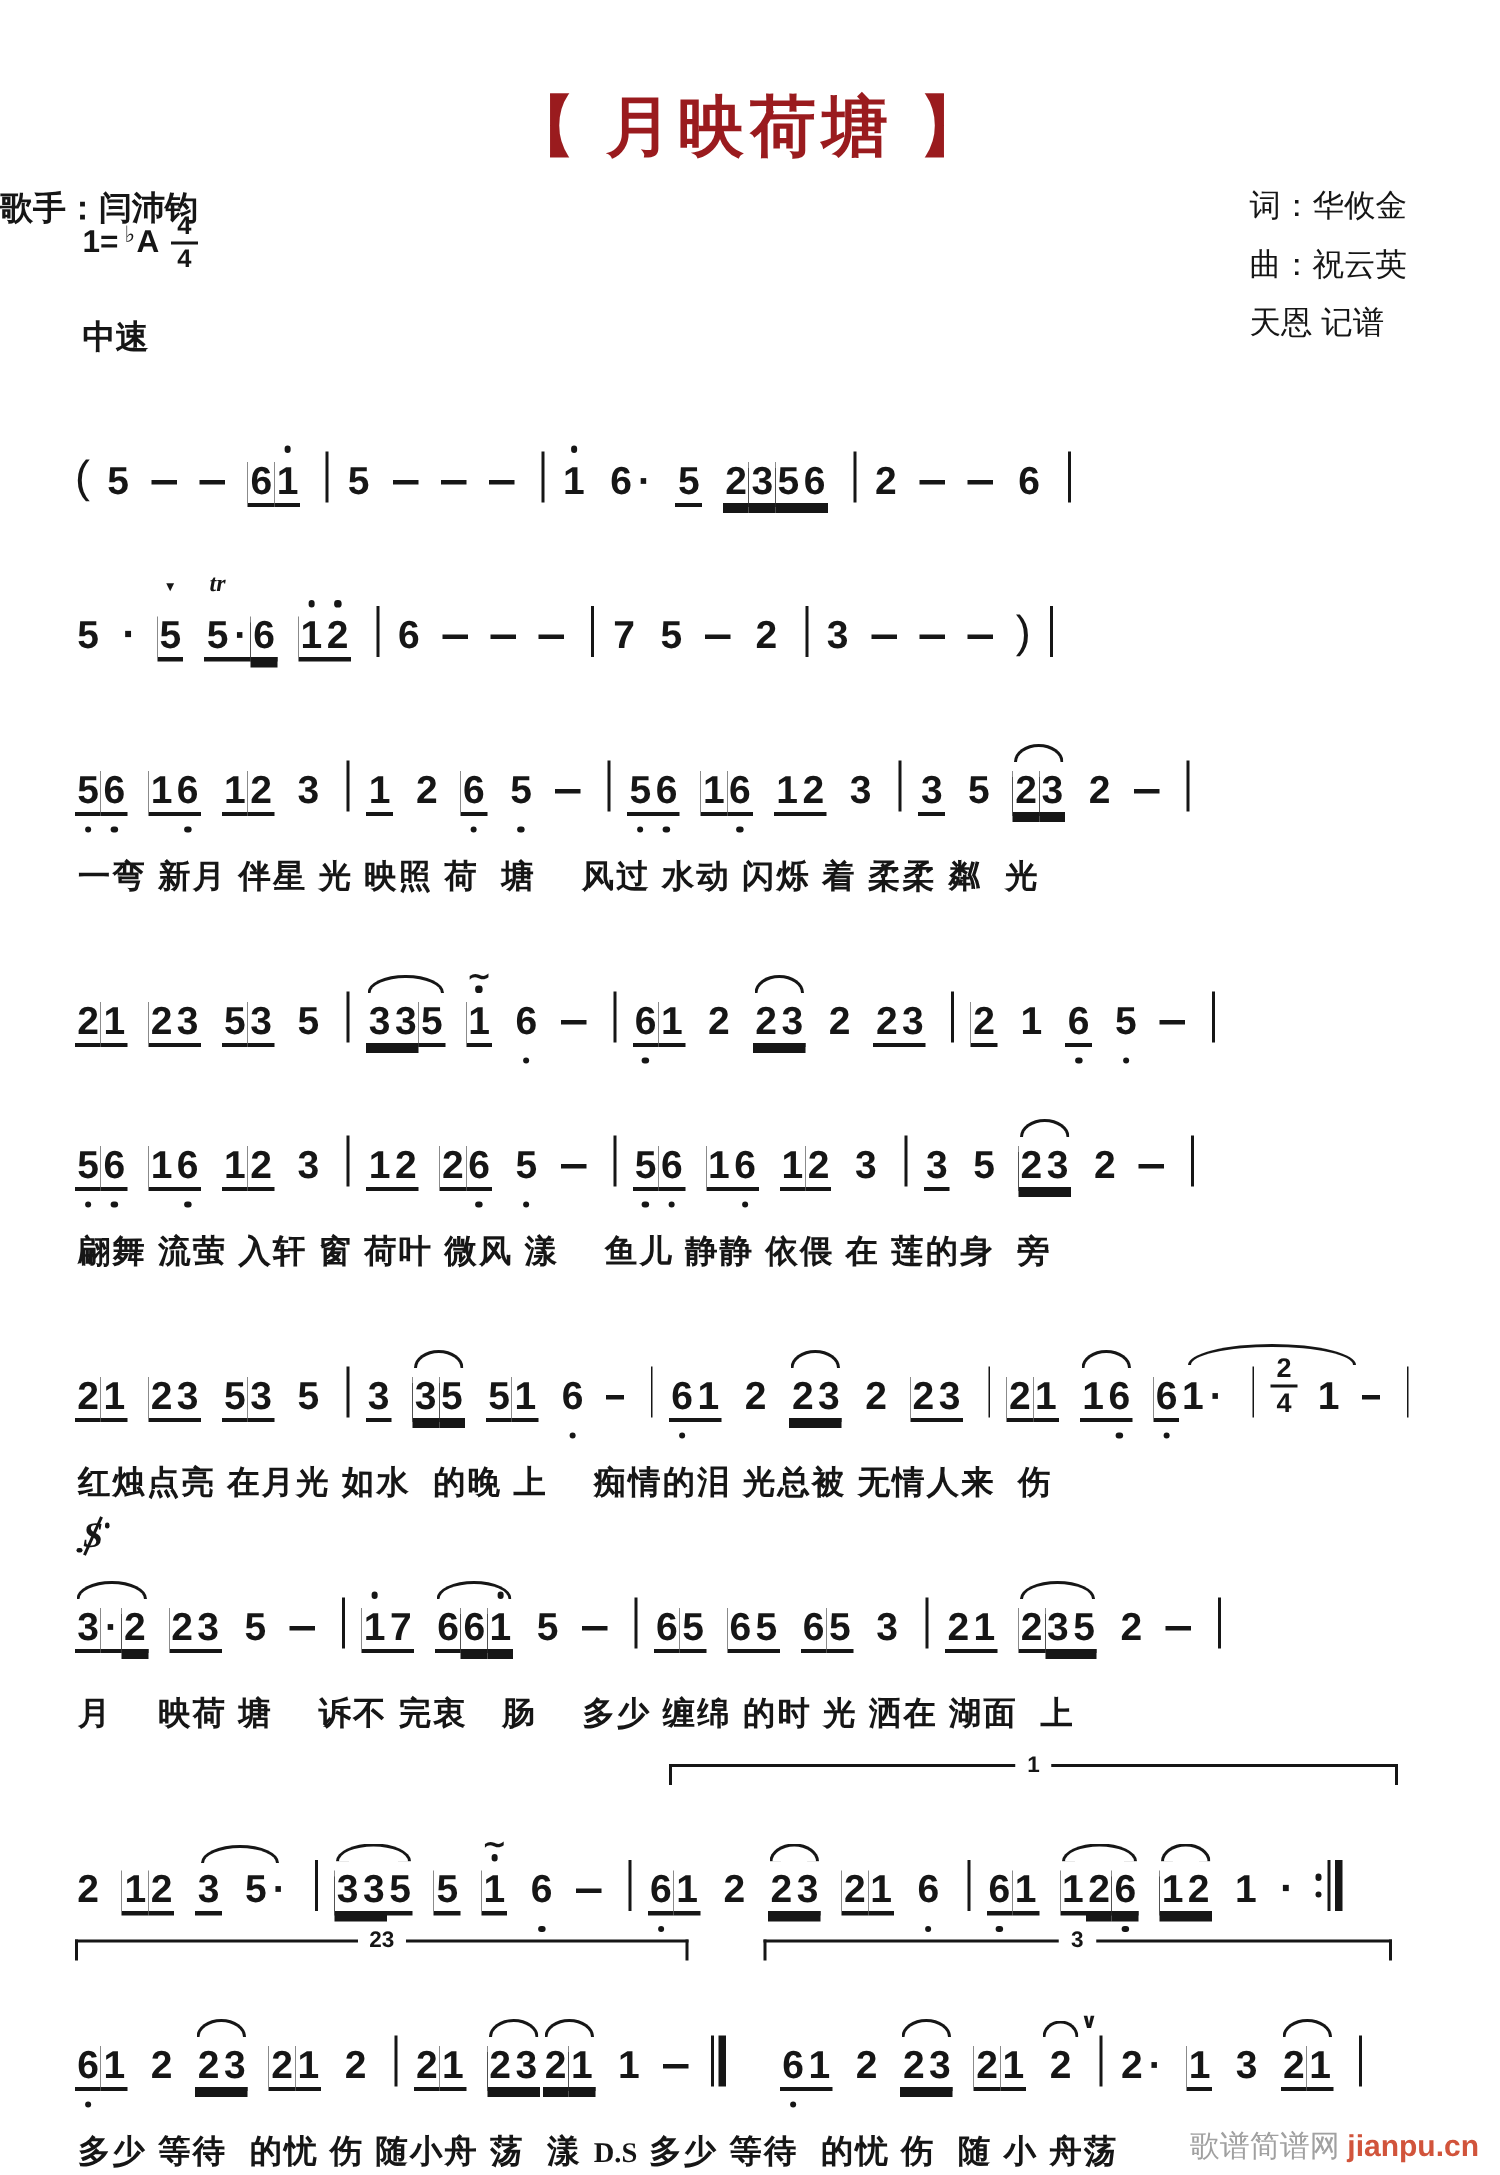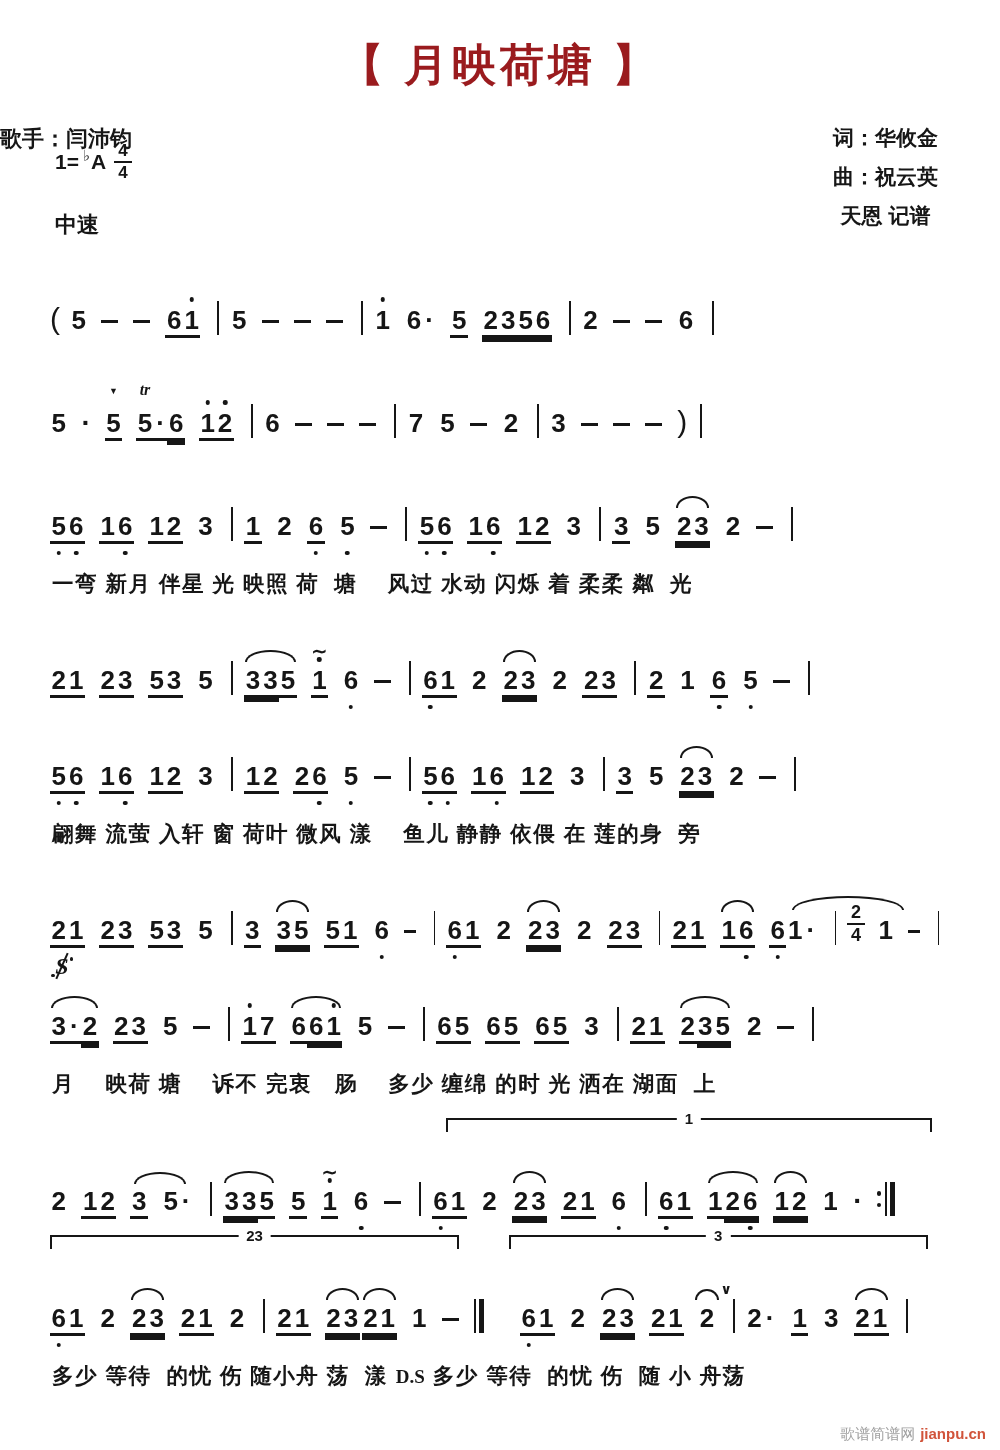--- a/index.html
+++ b/index.html
@@ -1,23 +1,23 @@
 <!DOCTYPE html>
 <html><head>
 <meta charset="utf-8">
 <style>
   html,body{margin:0;padding:0;background:#e8e8e8;}
   .page{width:1000px;height:1450px;background:#ffffff;position:relative;overflow:hidden;
         font-family:"Liberation Sans","DejaVu Sans",sans-serif;color:#161616;margin:0 auto;}
   
   .header{position:relative;height:252px;}
-  .title{position:absolute;top:36px;left:0;right:0;text-align:center;
+  .title{position:absolute;top:55px;left:0;right:0;text-align:center;
          font-size:44px;font-weight:800;color:#9a1b1e;letter-spacing:4px;}
   .singer{position:absolute;top:124px;left:0;right:0;font-size:22px;font-weight:600;}
-  .credits{position:absolute;top:118px;right:62px;text-align:center;font-size:21px;font-weight:700;line-height:39px;}
+  .credits{position:absolute;top:118px;right:62px;text-align:left;font-size:21px;font-weight:400;line-height:39px;}
   .keysig{position:absolute;top:142px;left:55px;font-size:21px;font-weight:600;display:flex;align-items:center;}
   .keysig .flat{font-size:15px;vertical-align:super;position:relative;top:-6px;margin:0 1px 0 4px;}
   .keysig .meterstack{display:inline-flex;flex-direction:column;align-items:center;margin-left:8px;
                       font-size:17px;font-weight:700;line-height:1.05;}
   .keysig .meterstack .mt{border-bottom:2px solid #161616;padding:0 4px 1px;}
   .keysig .meterstack .mb{padding-top:1px;}
   .tempo{position:absolute;top:210px;left:55px;font-size:22px;font-weight:700;}
   
   .sheet{padding:0 50px;}
   .music-line{position:relative;margin-bottom:13px;}
@@ -75,21 +75,21 @@
   .volta-label{position:absolute;top:-10px;left:50%;transform:translateX(-50%);
                background:#fff;padding:0 8px;font-size:15px;font-weight:700;line-height:1.2;}
   
   .segno{position:absolute;top:-6px;left:0;width:24px;height:30px;}
   .segno-s{font-family:"Liberation Serif","DejaVu Serif",serif;font-style:italic;font-weight:700;
            font-size:24px;line-height:28px;display:block;text-align:center;}
   .segno-slash{position:absolute;left:11px;top:0;width:2px;height:28px;background:#161616;
                transform:rotate(24deg);}
   .segno-d1{position:absolute;width:3.5px;height:3.5px;border-radius:50%;background:#161616;right:1px;top:5px;}
   .segno-d2{position:absolute;width:3.5px;height:3.5px;border-radius:50%;background:#161616;left:1px;bottom:5px;}
-  .watermark{position:absolute;right:14px;bottom:6px;font-size:15px;color:#a0a0a0;}
+  .watermark{position:absolute;right:14px;bottom:6px;font-size:20px;color:#a0a0a0;}
   .watermark .wm-link{color:#d1543b;font-weight:600;margin-left:5px;}
 </style>
 </head>
 <body>
 
 <div class="page">
 
   <div class="header">
     <div class="title">【 月映荷塘 】</div>
     <div class="singer">歌手：闫沛钧</div>
@@ -473,20 +473,21 @@
           <span class="meter">
             <span class="mt">2</span>
             <span class="mb">4</span>
           </span>
           <span class="cell">
             <span class="ch">1</span>
           </span>
           <span class="dash"></span>
           <span class="bar"></span>
         </div>
+        <div class="lyrics-row"><span class="lyr">红烛点亮 在月光 如水  的晚 上　 痴情的泪 光总被 无情人来  伤</span></div>
       </section>
       <section class="music-line">
         <div class="segno">
           <span class="segno-s">S</span>
           <span class="segno-slash"></span>
           <span class="segno-d1"></span>
           <span class="segno-d2"></span>
         </div>
         <div class="notes-row">
           <span class="cell arc">

